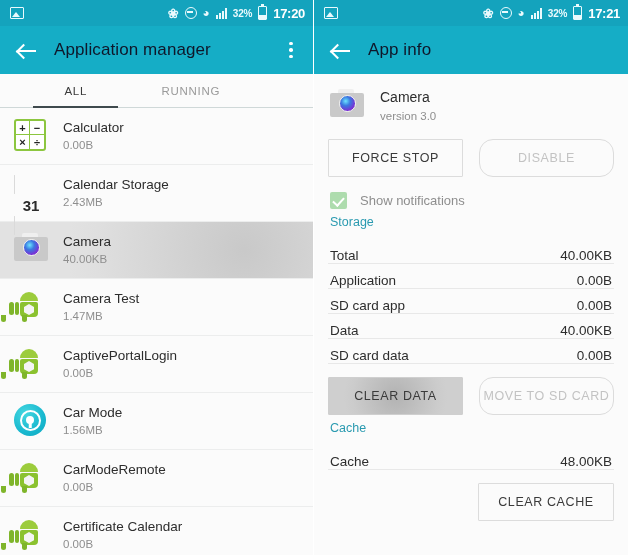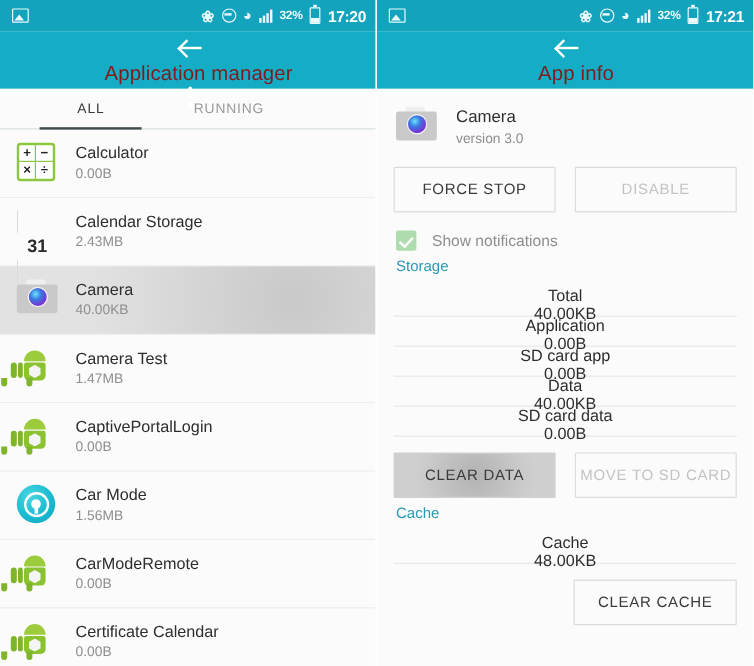--- a/index.html
+++ b/index.html
@@ -54,23 +54,22 @@
   }
   .icon-batt::before {
     content: ""; position: absolute; top: -3px; left: 2px;
     width: 3px; height: 2px; background: #eafafd;
   }
   .sb-clock { font-size: 13px; font-weight: bold; color: #ffffff; letter-spacing: -0.3px; }
 
   
   .appbar {
     height: 48px; background: #15adc6;
-    display: flex; align-items: center; color: #7f1d1d;
+    display: flex; align-items: center; color: #0f172a;
     padding: 0 10px 0 14px;
-    flex-direction: column;
   }
   .back-arrow {
     width: 26px; height: 26px; position: relative; flex: none; cursor: pointer;
   }
   .back-arrow::before {
     content: ""; position: absolute; left: 4px; top: 12.5px;
     width: 18px; height: 2px; background: #ffffff;
   }
   .back-arrow::after {
     content: ""; position: absolute; left: 4px; top: 8.5px;
@@ -191,21 +190,21 @@
   .app-header .hname { font-size: 14px; color: #2d2d2d; line-height: 1.4; }
   .app-header .hver { font-size: 11.5px; color: #8e8e8e; line-height: 1.5; }
 
   .btn-row { display: flex; gap: 16px; margin-top: 2px; }
   .mbtn {
     flex: 1; height: 38px; background: #fbfbfb; border: 1px solid #dcdcdc;
     display: flex; align-items: center; justify-content: center;
     font-size: 12.5px; letter-spacing: 0.6px; color: #3a3a3a; cursor: pointer;
     border-radius: 1px;
   }
-  .mbtn.disabled { color: #c3c3c3; cursor: default; }
+  .mbtn.disabled { color: #c3c3c3; cursor: default; border-radius: 14px; }
   .mbtn.pressed {
     background: #cfcfcf; border-color: #cfcfcf;
     background-image: radial-gradient(circle at 50% 50%, rgba(150,150,150,0.5) 0%, rgba(190,190,190,0.2) 62%, transparent 75%);
   }
 
   .chk-row { display: flex; align-items: center; margin-top: 15px; padding-left: 2px; }
   .chk {
     width: 17px; height: 17px; background: #aedcae; border-radius: 2px;
     position: relative; flex: none; cursor: pointer;
   }
@@ -213,22 +212,22 @@
     content: ""; position: absolute; left: 4.5px; top: 3px;
     width: 5px; height: 9px; border-right: 2px solid #ffffff; border-bottom: 2px solid #ffffff;
     transform: rotate(42deg);
   }
   .chk-label { margin-left: 13px; font-size: 13px; color: #8e8e8e; }
 
   .section-title {
     font-size: 12.5px; color: #2a9ab0; margin-top: 6px; padding-left: 2px;
   }
   .kv-row {
-    display: flex; align-items: center; justify-content: space-between;
-    height: 25px; border-bottom: 1px solid #e8e8e8; padding: 0 2px; flex-direction: column;
+    display: flex; align-items: flex-end; justify-content: space-between;
+    height: 25px; border-bottom: 1px solid #e8e8e8; padding: 0 2px;
   }
   .kv-row .k { font-size: 13.5px; color: #2d2d2d; }
   .kv-row .v { font-size: 13.5px; color: #2d2d2d; }
   .kv-list { margin-top: 10px; }
   .btn-row.storage-actions { margin-top: 13px; }
   .btn-row.cache-actions { margin-top: 13px; }
   .btn-row.cache-actions .spacer { flex: 1; }
 </style>
 </head>
 <body>

